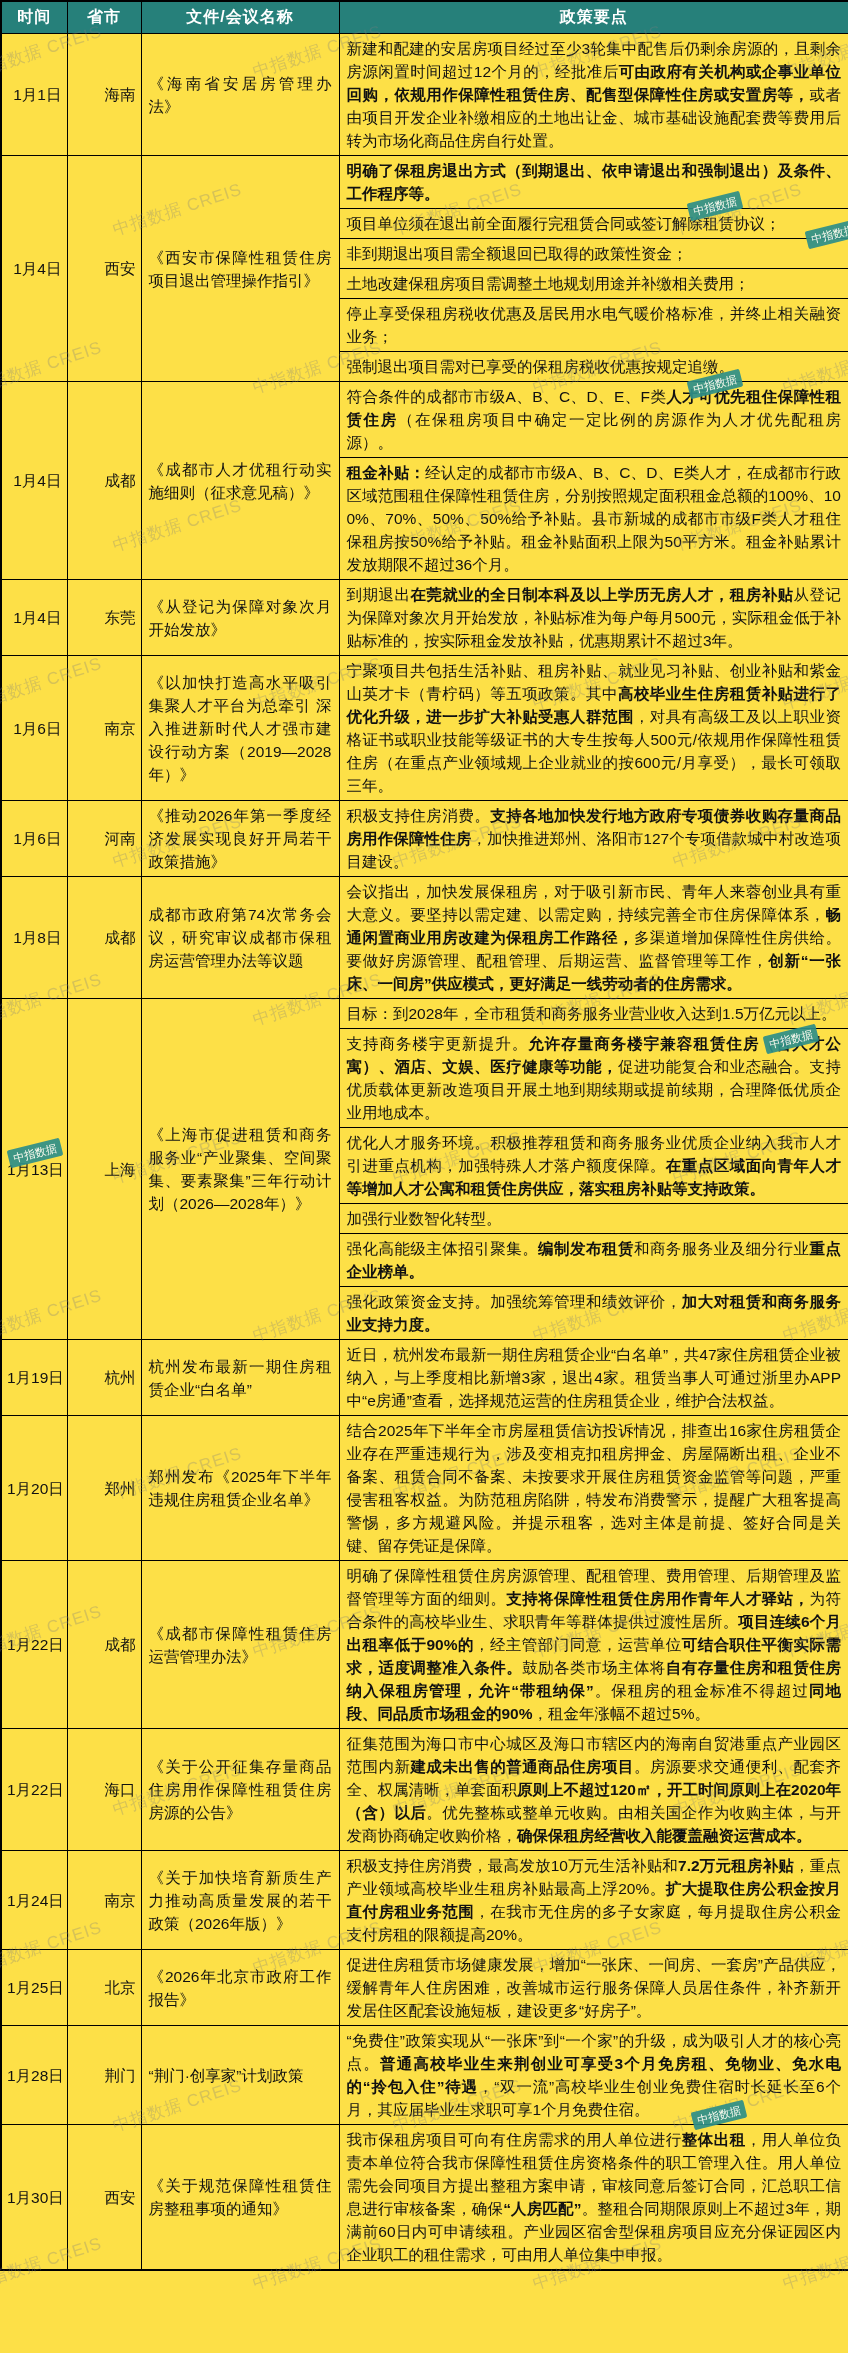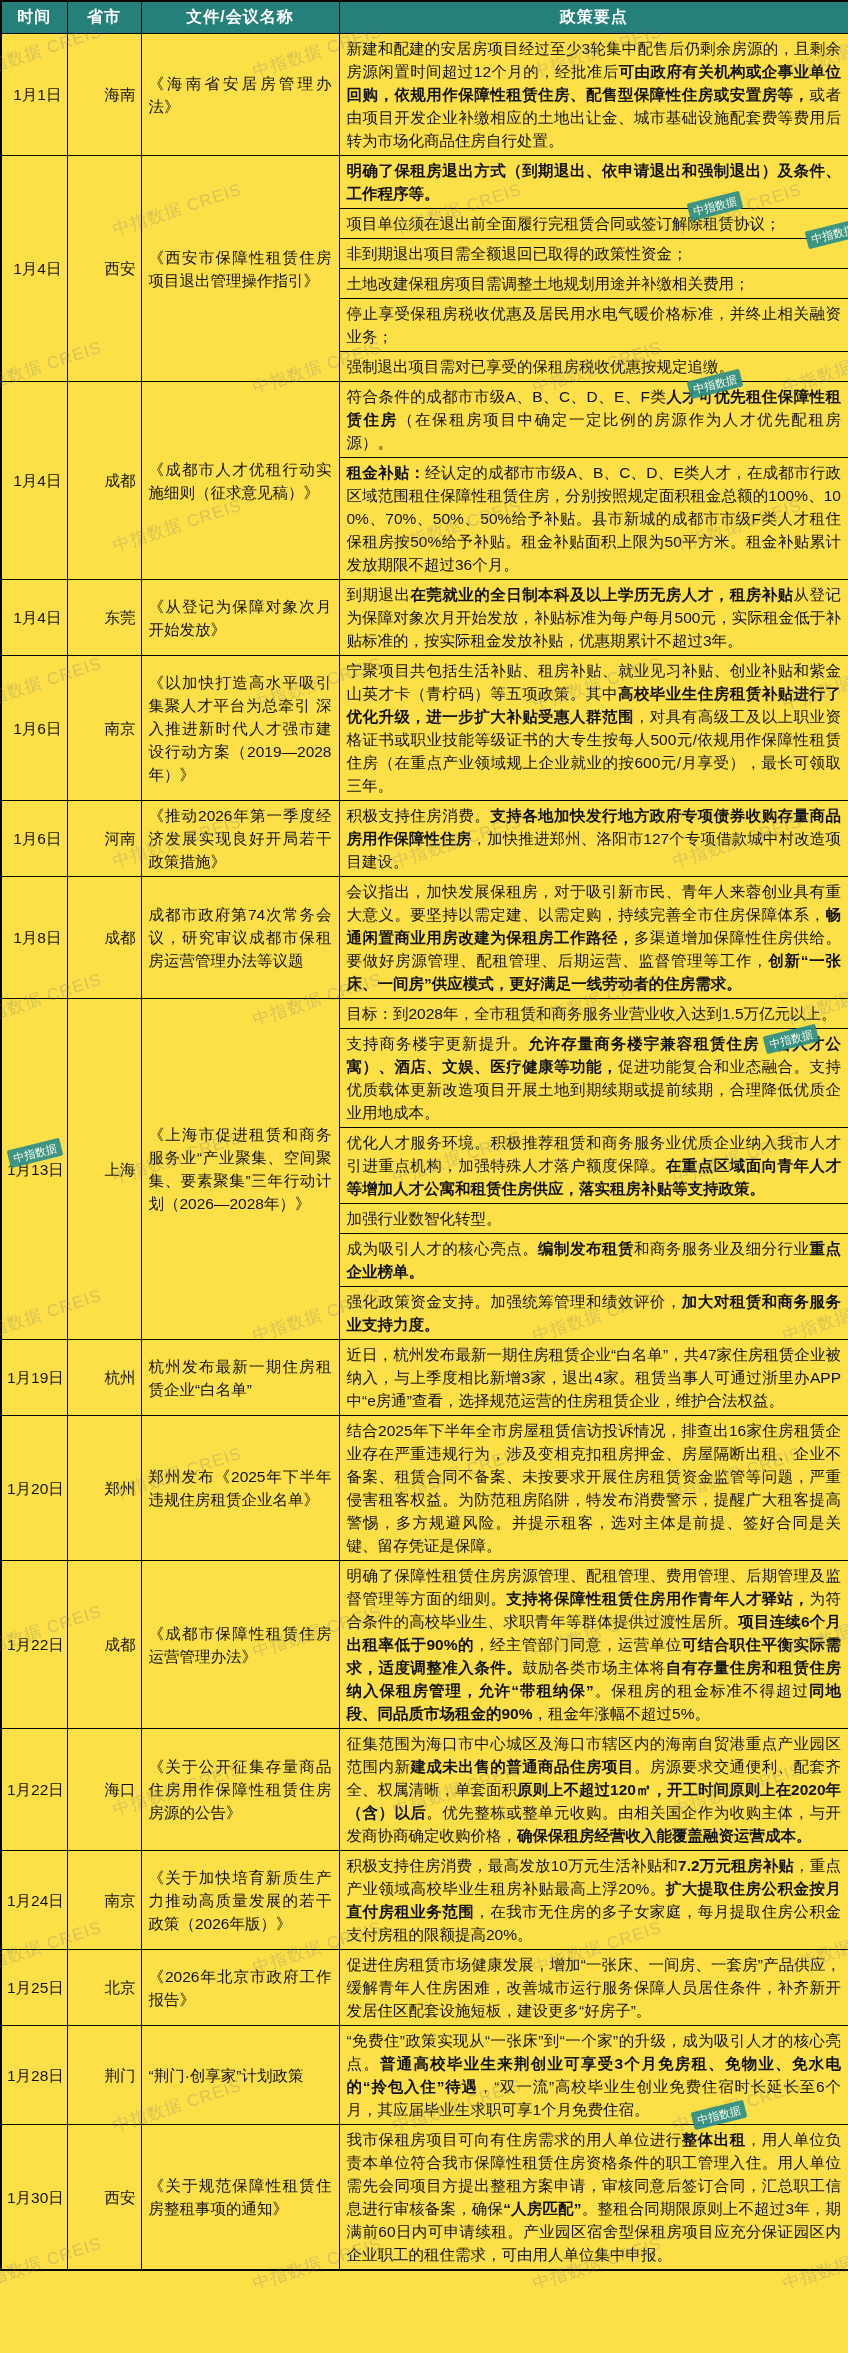--- a/index.html
+++ b/index.html
@@ -108,21 +108,21 @@
         </tr>
         <tr>
           <td class="c-date">1月13日</td>
           <td class="c-city">上海</td>
           <td class="c-doc">《上海市促进租赁和商务服务业“产业聚集、空间聚集、要素聚集”三年行动计划（2026—2028年）》</td>
           <td class="c-points">
             <div class="point"><span>目标：到2028年，全市租赁和商务服务业营业收入达到1.5万亿元以上。</span></div>
             <div class="point"><span>支持商务楼宇更新提升。</span><span class="b">允许存量商务楼宇兼容租赁住房（含人才公寓）、酒店、文娱、医疗健康等功能，</span><span>促进功能复合和业态融合。支持优质载体更新改造项目开展土地到期续期或提前续期，合理降低优质企业用地成本。</span></div>
             <div class="point"><span>优化人才服务环境。积极推荐租赁和商务服务业优质企业纳入我市人才引进重点机构，加强特殊人才落户额度保障。</span><span class="b">在重点区域面向青年人才等增加人才公寓和租赁住房供应，落实租房补贴等支持政策。</span></div>
             <div class="point"><span>加强行业数智化转型。</span></div>
-            <div class="point"><span>成为吸引人才的核心亮点。</span><span class="b">编制发布租赁</span><span>和商务服务业及细分行业</span><span class="b">重点企业榜单。</span></div>
+            <div class="point"><span>强化高能级主体招引聚集。</span><span class="b">编制发布租赁</span><span>和商务服务业及细分行业</span><span class="b">重点企业榜单。</span></div>
             <div class="point"><span>强化政策资金支持。加强统筹管理和绩效评价，</span><span class="b">加大对租赁和商务服务业支持力度。</span></div>
           </td>
         </tr>
         <tr>
           <td class="c-date">1月19日</td>
           <td class="c-city">杭州</td>
           <td class="c-doc">杭州发布最新一期住房租赁企业“白名单”</td>
           <td class="c-points">
             <div class="point"><span>近日，杭州发布最新一期住房租赁企业“白名单”，共47家住房租赁企业被纳入，与上季度相比新增3家，退出4家。租赁当事人可通过浙里办APP中“e房通”查看，选择规范运营的住房租赁企业，维护合法权益。</span></div>
           </td>

